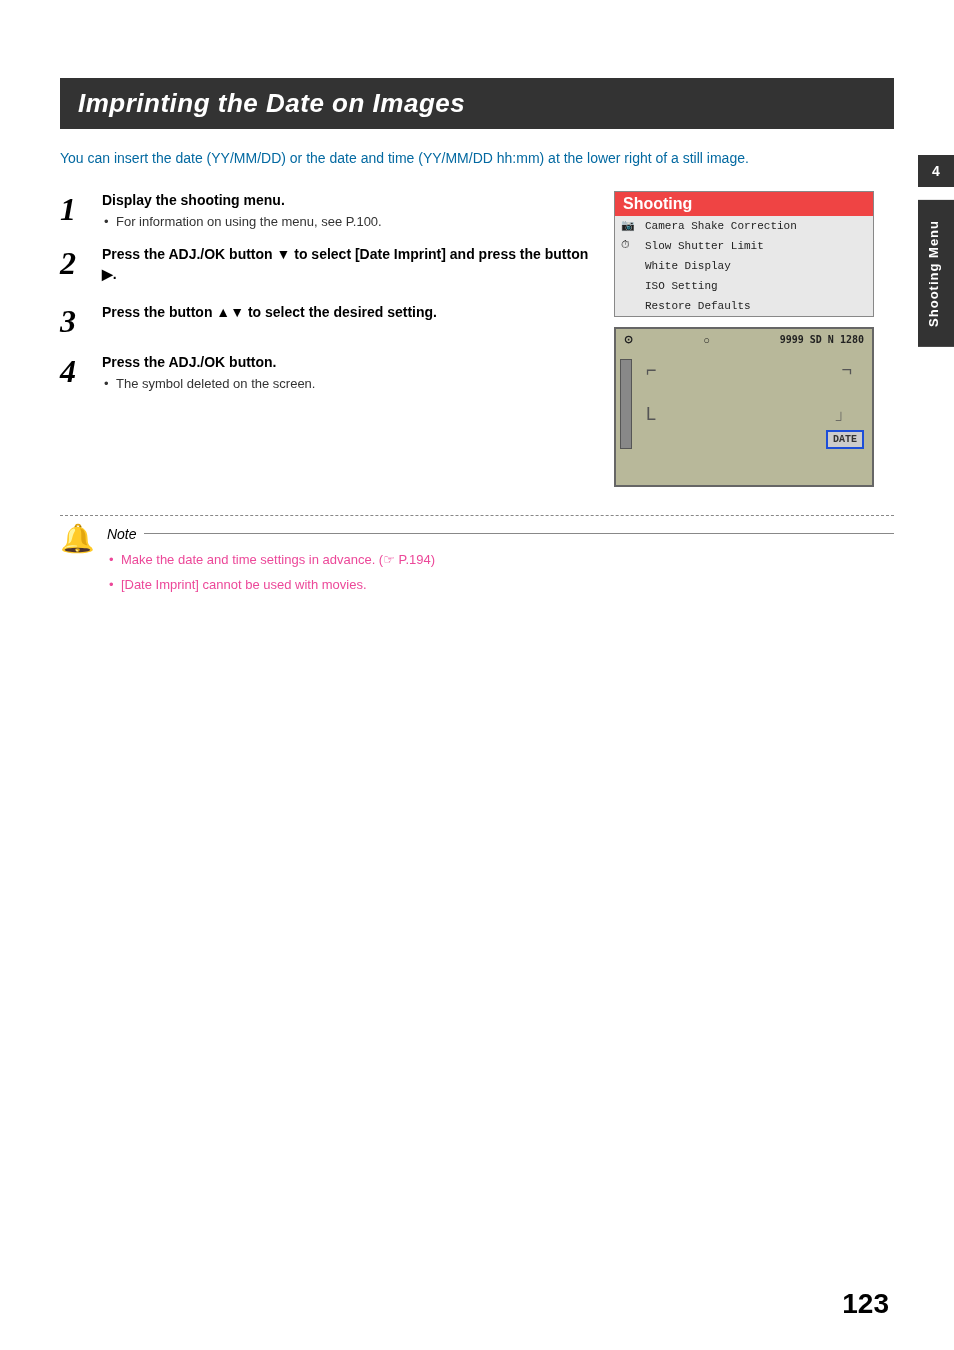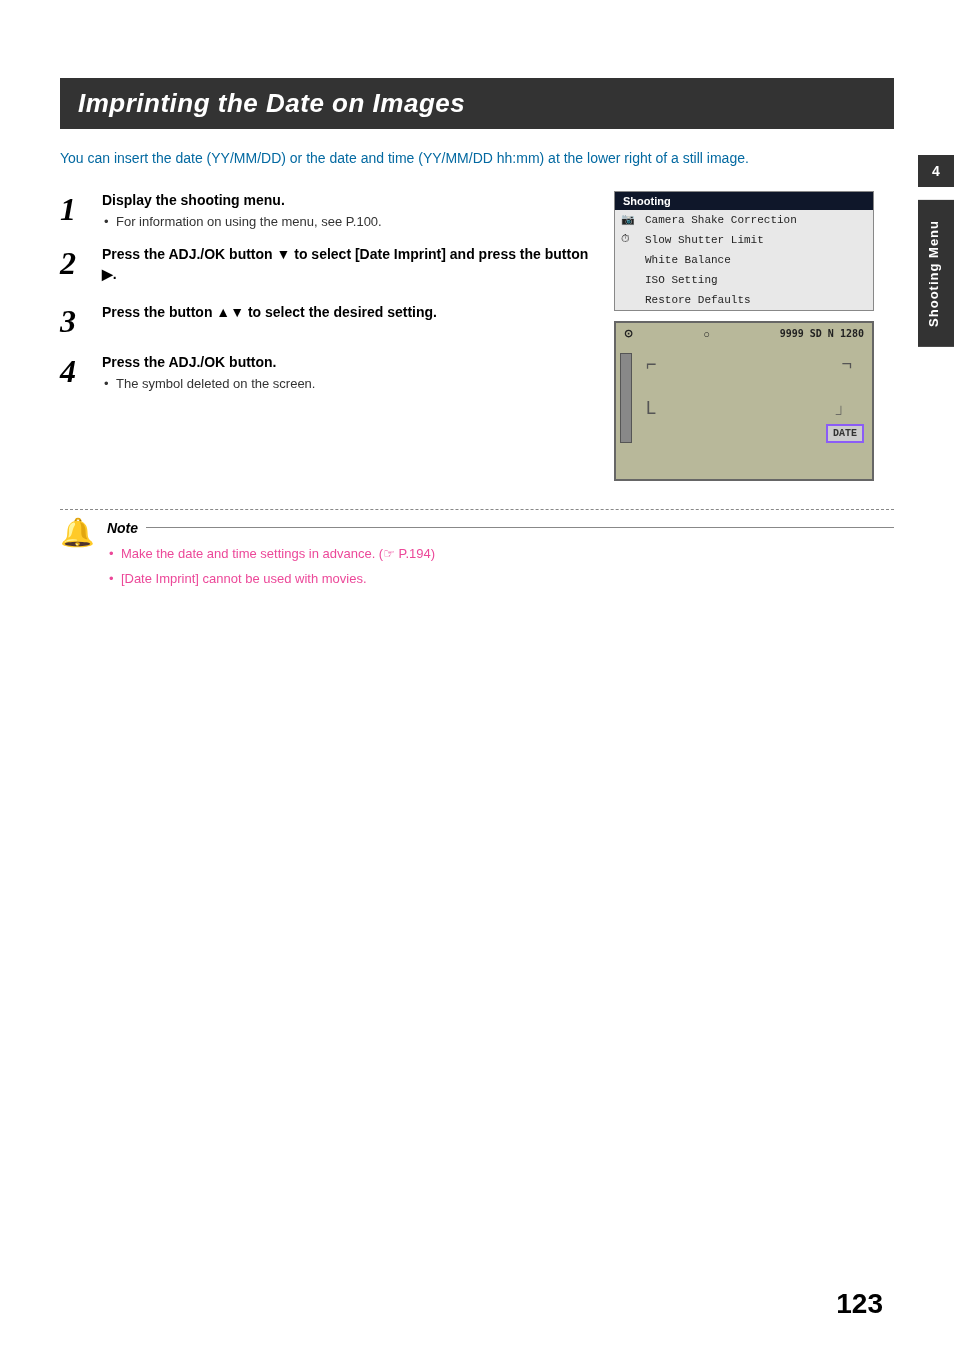--- a/index.html
+++ b/index.html
@@ -139,24 +139,24 @@
     
     .menu-screenshot {
       border: 1px solid #888;
       background: #e8e8e8;
       width: 260px;
       font-size: 12px;
       margin-bottom: 10px;
     }
 
     .menu-title-bar {
-      background: #0f172a;
+      background: #ef4444;
       color: #fff;
       padding: 3px 8px;
-      font-size: 11px;
+      font-size: 16px;
       font-weight: bold;
     }
 
     .menu-items {
       background: #e8e8e8;
     }
 
     .menu-item {
       padding: 4px 8px 4px 30px;
       font-size: 12px;
@@ -210,21 +210,21 @@
       position: absolute;
       left: 4px;
       top: 30px;
       width: 12px;
       background: #888;
       height: 90px;
       border: 1px solid #555;
     }
 
     .lcd-date-badge {
-      border: 2px solid #8b5cf6;
+      border: 2px solid #1d4ed8;
       background: #ccc;
       color: #333;
       font-size: 10px;
       font-weight: bold;
       padding: 2px 5px;
       font-family: 'Courier New', monospace;
     }
 
     
     .note-section {
@@ -249,21 +249,21 @@
 
     .note-title-line {
       display: flex;
       align-items: center;
       margin-bottom: 8px;
     }
 
     .note-title {
       font-size: 14px;
       font-style: italic;
-      font-weight: bold;
+      font-weight: normal;
       color: #000;
       margin-right: 8px;
     }
 
     .note-dashes {
       flex: 1;
       border-bottom: 1px solid #888;
       margin-bottom: 2px;
     }
 
@@ -279,21 +279,21 @@
     .note-item::before {
       content: "•";
       position: absolute;
       left: 2px;
     }
 
     
     .page-number {
       position: absolute;
       bottom: 30px;
-      right: 71px;
+      right: 65px;
       font-size: 28px;
       font-weight: bold;
       color: #000;
     }
   </style>
 </head>
 <body>
 
 <div class="page-container">
 
@@ -362,21 +362,21 @@
         <div class="menu-items">
 
           <div class="menu-item">
             <span class="menu-icon">📷</span>
             Camera Shake Correction
           </div>
           <div class="menu-item">
             <span class="menu-icon">⏱</span>
             Slow Shutter Limit
           </div>
-          <div class="menu-item">White Balance</div>
+          <div class="menu-item">White Display</div>
           <div class="menu-item">ISO Setting</div>
           <div class="menu-item">Restore Defaults</div>
         </div>
       </div>
 
       <div class="camera-lcd">
 
         <div class="lcd-left-strip"></div>
 
         <div class="lcd-top-bar">

